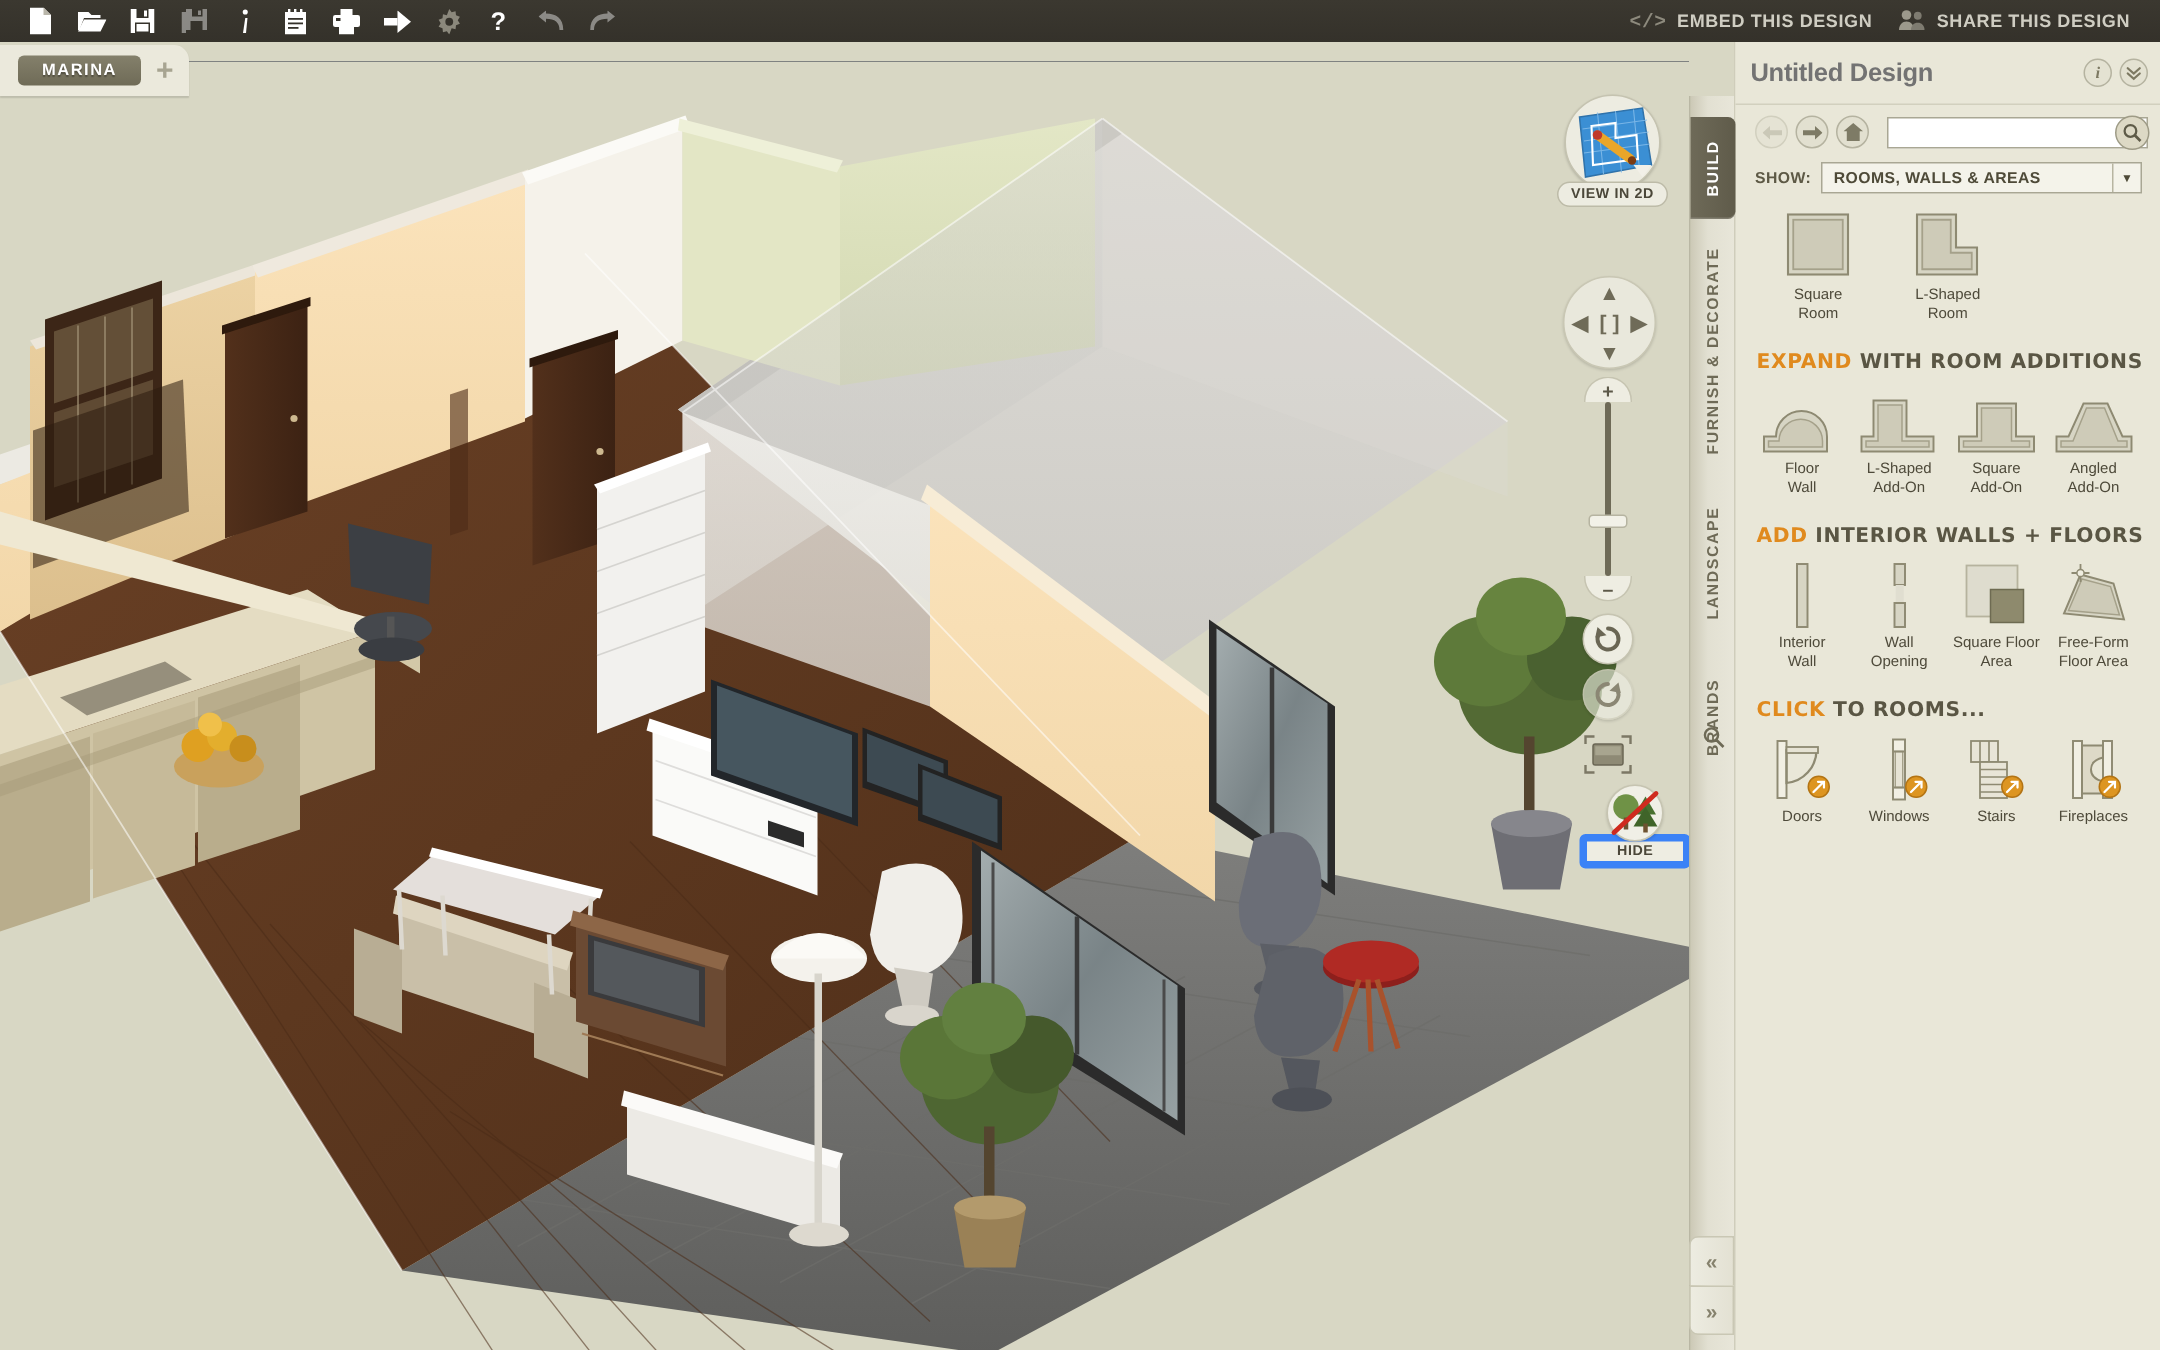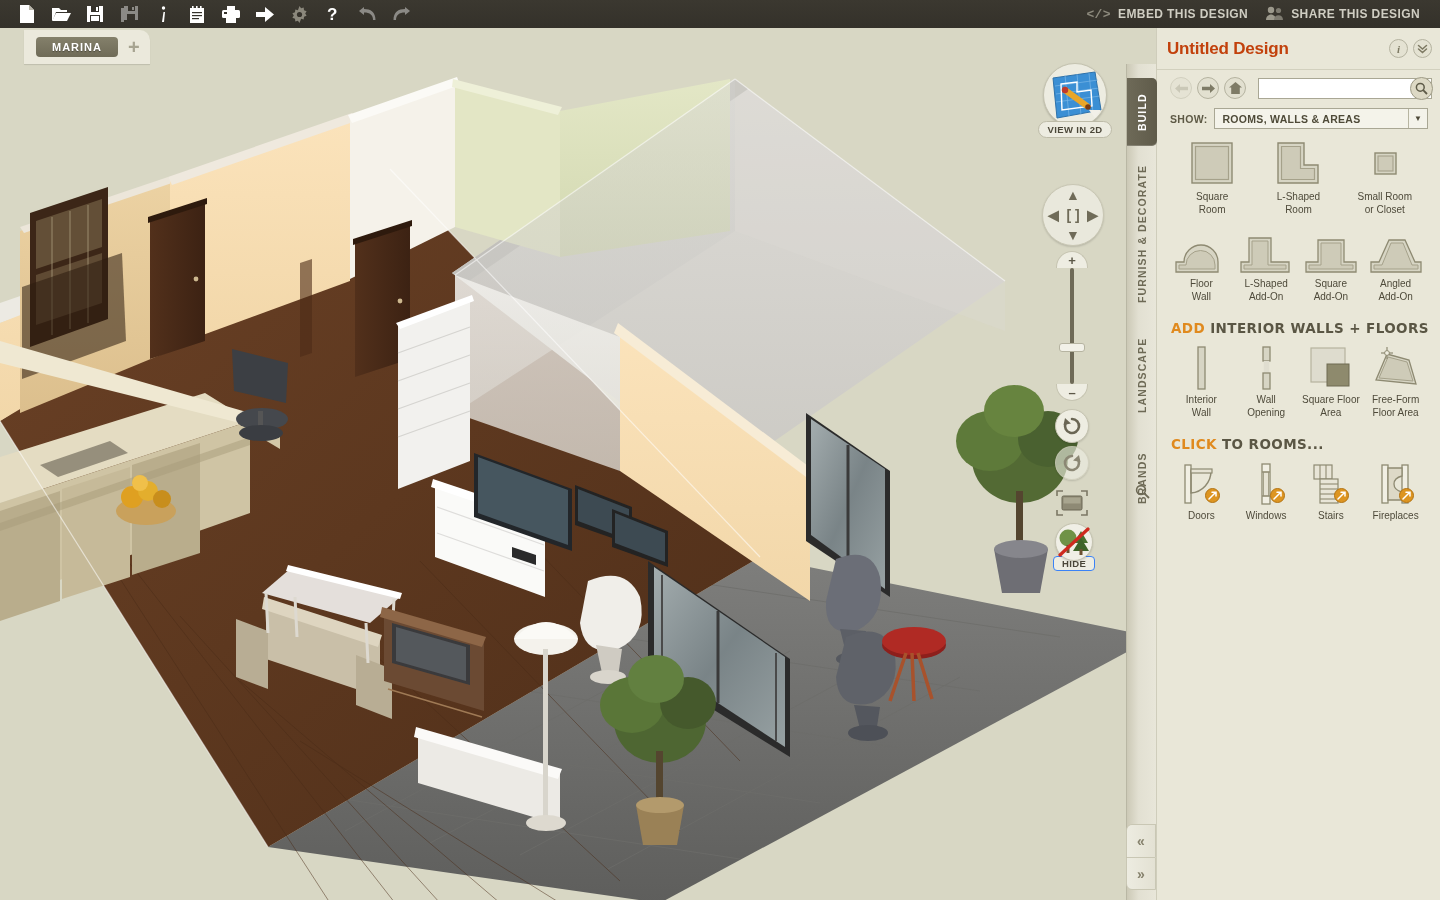--- a/index.html
+++ b/index.html
@@ -27,21 +27,21 @@
   .tb-right { margin-left: auto; display: flex; align-items: center; padding-right: 14px; gap: 6px; }
   .tb-link {
     display: flex; align-items: center; gap: 7px;
     color: #cfcdc2; font-size: 12px; font-weight: bold; letter-spacing: 0.4px;
     cursor: pointer; padding: 0 6px;
   }
   .tb-link .codeglyph {
     color: #8d8a7d; font-size: 13px; font-weight: bold; font-family: "Liberation Mono", monospace;
   }
   .tabholder {
-    position: absolute; top: 30px; left: 24px;
+    position: absolute; top: 30px; left: 0;
     height: 34px; background: #ebe9dc;
     border-radius: 0 10px 0 0;
     display: flex; align-items: center; padding: 0 10px 0 12px;
     box-shadow: 0 1px 1px rgba(0,0,0,0.12);
     z-index: 20;
   }
   .doc-tab {
     background: linear-gradient(to bottom, #84806b 0%, #6f6b57 100%);
     color: #fff; font-size: 11px; font-weight: bold; letter-spacing: 1px;
     padding: 4px 16px; border-radius: 4px;
@@ -120,22 +120,22 @@
     position: absolute; top: 448px; left: 1055px; width: 34px; height: 28px; z-index: 30; cursor: pointer;
   }
   .hide-wrap { position: absolute; top: 482px; left: 1053px; z-index: 30; display:flex; flex-direction:column; align-items:center; }
   .hide-circle {
     width: 38px; height: 38px; border-radius: 50%;
     background: #f0efe6; border: 1px solid #c6c4b1;
     display:flex; align-items:center; justify-content:center; position: relative;
     box-shadow: 0 1px 2px rgba(0,0,0,0.14); cursor: pointer;
   }
   .hide-label {
-    margin-top: -5px; background:#eeede2; border:1px solid #3b82f6; border-radius: 4px;
-    font-size: 9.5px; font-weight: bold; color:#4b4739; padding: 1px 8px; letter-spacing: .4px; cursor: pointer;
+    margin-top: -5px; background:#eeede2; border:5px solid #3b82f6; border-radius: 4px;
+    font-size: 9.5px; font-weight: bold; color:#4b4739; padding: 1px 20px; letter-spacing: .4px; cursor: pointer;
   }
 
   
   .collapse-col { position: absolute; left: 1126px; top: 824px; width: 30px; z-index: 40; }
   .collapse-btn {
     width: 30px; height: 33px;
     background: linear-gradient(to right,#edece1 0%, #e3e1d3 100%);
     border: 1px solid #c9c7b4;
     display: flex; align-items: center; justify-content: center;
     color: #86826d; font-size: 14px; font-weight: bold; cursor: pointer;
@@ -174,21 +174,21 @@
     position: absolute; top: 28px; left: 1156px; width: 284px; height: 872px;
     background: #e9e7d8;
     border-left: 1px solid #cfcdbb;
   }
   .panel-header {
     height: 42px; background: #e9e7d8;
     display: flex; align-items: center; padding: 0 8px 0 10px;
     border-bottom: 1px solid #d2d0be;
   }
   .panel-title {
-    font-size: 17px; font-weight: bold; color: #c2410c; letter-spacing: -0.2px;
+    font-size: 17px; font-weight: bold; color: #737373; letter-spacing: -0.2px;
     flex: 1;
   }
   .hdr-btn {
     width: 19px; height: 19px; border-radius: 50%;
     background: #e4e2d2; border: 1px solid #b5b3a0;
     display: flex; align-items: center; justify-content: center;
     color: #7d7962; font-size: 11px; margin-left: 5px; cursor: pointer;
   }
   .panel-nav {
     height: 36px; display: flex; align-items: center; padding: 0 8px 0 13px; gap: 5px;
@@ -778,34 +778,28 @@
           <div class="tile">
             <div class="tile-art">
               <svg width="48" height="48" viewBox="0 0 48 48">
                   <path d="M4 4 H30 V26 H44 V44 H4 Z" fill="#d7d5c4" stroke="#8e8a72" stroke-width="1.4"></path>
                   <path d="M7.5 7.5 H26.5 V29.5 H40.5 V40.5 H7.5 Z" fill="#cecbb8" stroke="#a5a18a" stroke-width="1.2"></path>
                 </svg>
             </div>
             <div class="tile-lbl" style="white-space:pre-line">L-Shaped
 Room</div>
           </div>
-          <div class="tile">
-            <div class="tile-art">
-              <svg width="48" height="48" viewBox="0 0 48 48">
-                  <rect x="14" y="14" width="21" height="21" fill="#d7d5c4" stroke="#8e8a72" stroke-width="1.4"></rect>
-                  <rect x="17" y="17" width="15" height="15" fill="#cecbb8" stroke="#a5a18a" stroke-width="1.1"></rect>
-                </svg>
-            </div>
-            <div class="tile-lbl" style="white-space:pre-line">Small Room
-or Closet</div>
-          </div>
         </div>
       </div>
 
       <div class="sec">
+        <div class="sec-head">
+          <span class="accent">EXPAND</span>
+          <span>WITH ROOM ADDITIONS</span>
+        </div>
         <div class="tiles tiles-4">
           <div class="tile">
             <div class="tile-art">
               <svg width="54" height="40" viewBox="0 0 54 40">
                   <path d="M2 38 V28 H10 A17 17 0 0 1 44 28 V38 Z" fill="#d7d5c4" stroke="#8e8a72" stroke-width="1.3"></path>
                   <path d="M5 35 V31 H12 A14 14 0 0 1 41 31 V35 Z" fill="#cecbb8" stroke="#a5a18a" stroke-width="1"></path>
                 </svg>
             </div>
             <div class="tile-lbl" style="white-space:pre-line">Floor
 Wall</div>

